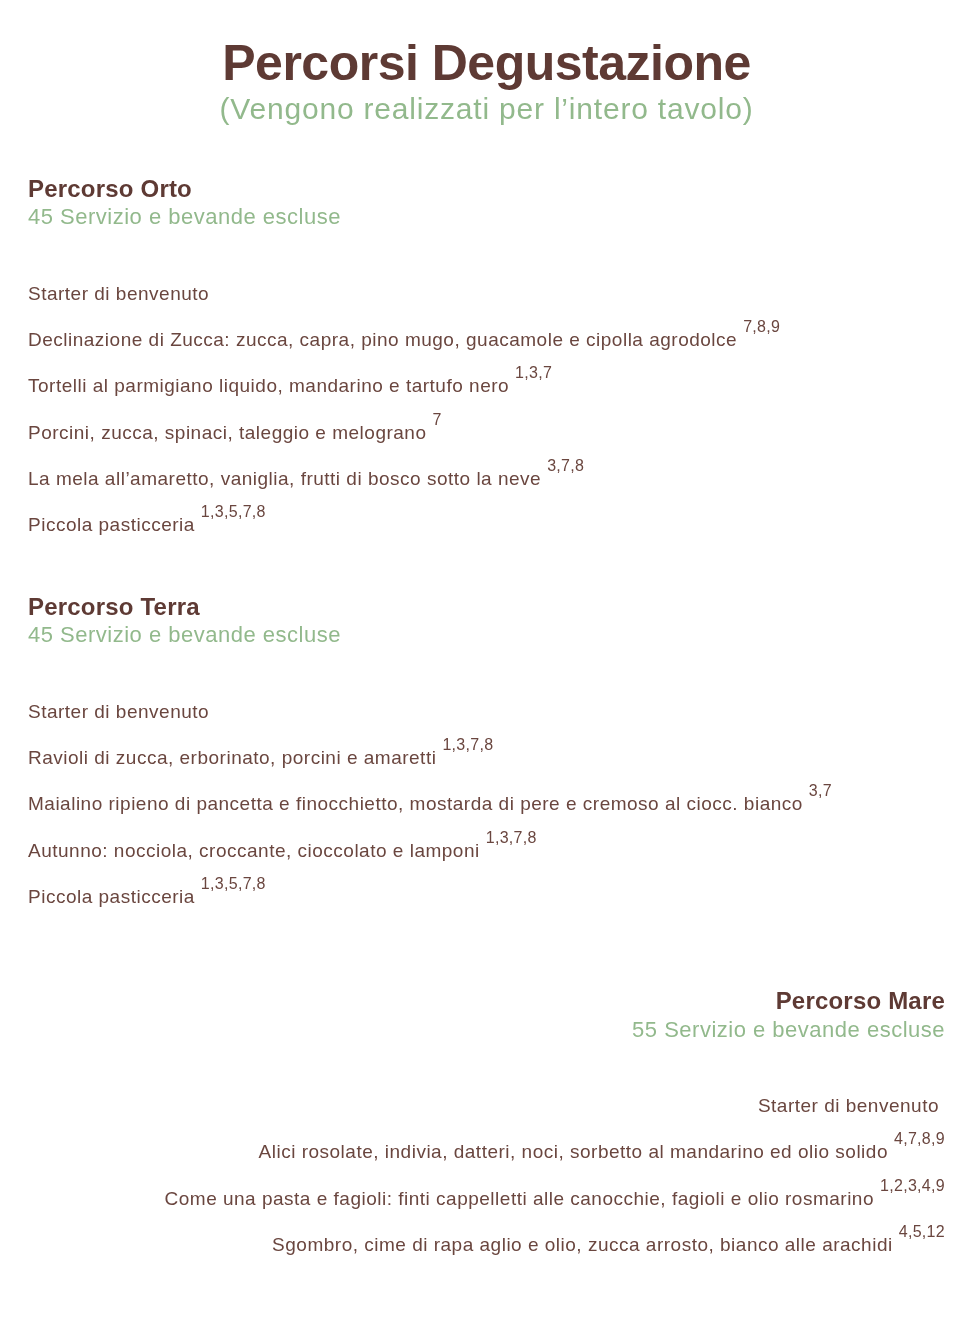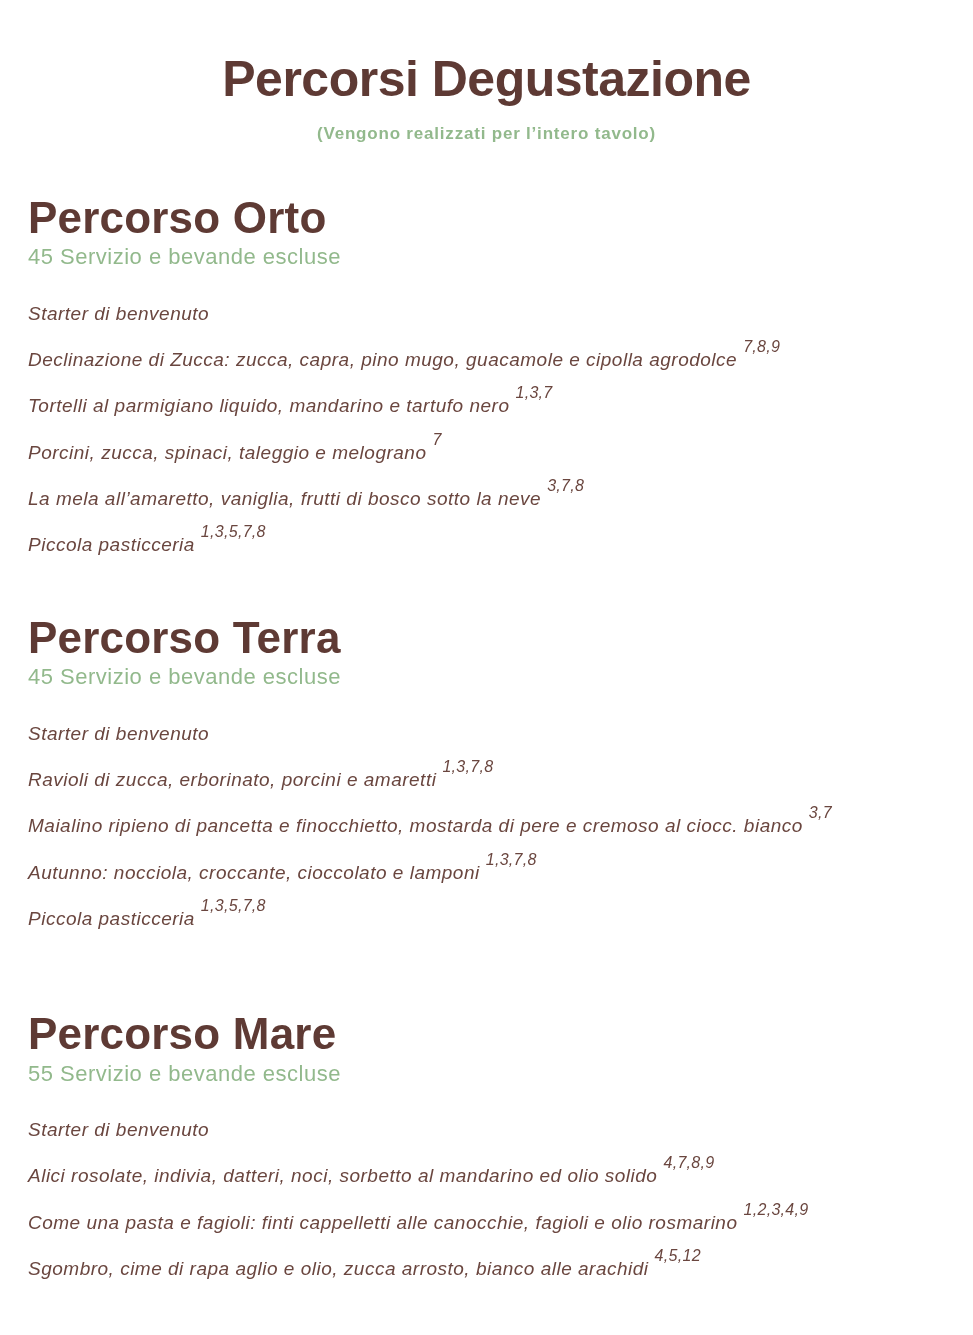--- a/index.html
+++ b/index.html
@@ -9,45 +9,45 @@
     --green-accent:#92b98c;
     --page-bg:#ffffff;
   }
   *{margin:0;padding:0;box-sizing:border-box;}
   html,body{background:var(--page-bg);}
   body{
     width:973px;height:1335px;overflow:hidden;
     font-family:"Liberation Sans","DejaVu Sans",sans-serif;
     color:var(--brown-body);
   }
-  .page{width:973px;height:1335px;padding:16px 28px;}
+  .page{width:973px;height:1335px;padding:0 28px;}
   
   .menu-header{text-align:center;padding-top:38px;}
   .page-title{
     font-size:50px;font-weight:bold;line-height:1.0;
     color:var(--brown-heading);letter-spacing:-0.5px;
   }
   .page-subtitle{
-    margin-top:20px;font-size:17px;font-weight:bold;
+    margin-top:4px;font-size:30px;font-weight:normal;
     color:var(--green-accent);letter-spacing:0.8px;
   }
   
   .course{text-align:left;}
   .course:nth-child(1){margin-top:50px;}
   .course:nth-child(2){margin-top:55px;}
-  .course:nth-child(3){margin-top:78px;}
+  .course:nth-child(3){margin-top:78px;text-align:right;}
   .course-title{
-    font-size:44px;font-weight:bold;line-height:1.1;
+    font-size:24px;font-weight:bold;line-height:1.1;
     color:var(--brown-heading);letter-spacing:0.2px;
   }
   .course-price{
     margin-top:2px;font-size:22px;font-weight:normal;line-height:1.2;
     color:var(--green-accent);letter-spacing:0.5px;
   }
-  .dishes{list-style:none;margin-top:24px;font-style:italic;}
+  .dishes{list-style:none;margin-top:44px;}
   .dish{
     font-size:19px;line-height:26px;margin-bottom:14px;
     color:var(--brown-body);letter-spacing:0.5px;white-space:nowrap;
   }
   .dish:last-child{margin-bottom:0;}
   .allergens{
     font-size:16px;letter-spacing:0.3px;
     position:relative;top:-7px;margin-left:6px;
   }
 </style>

